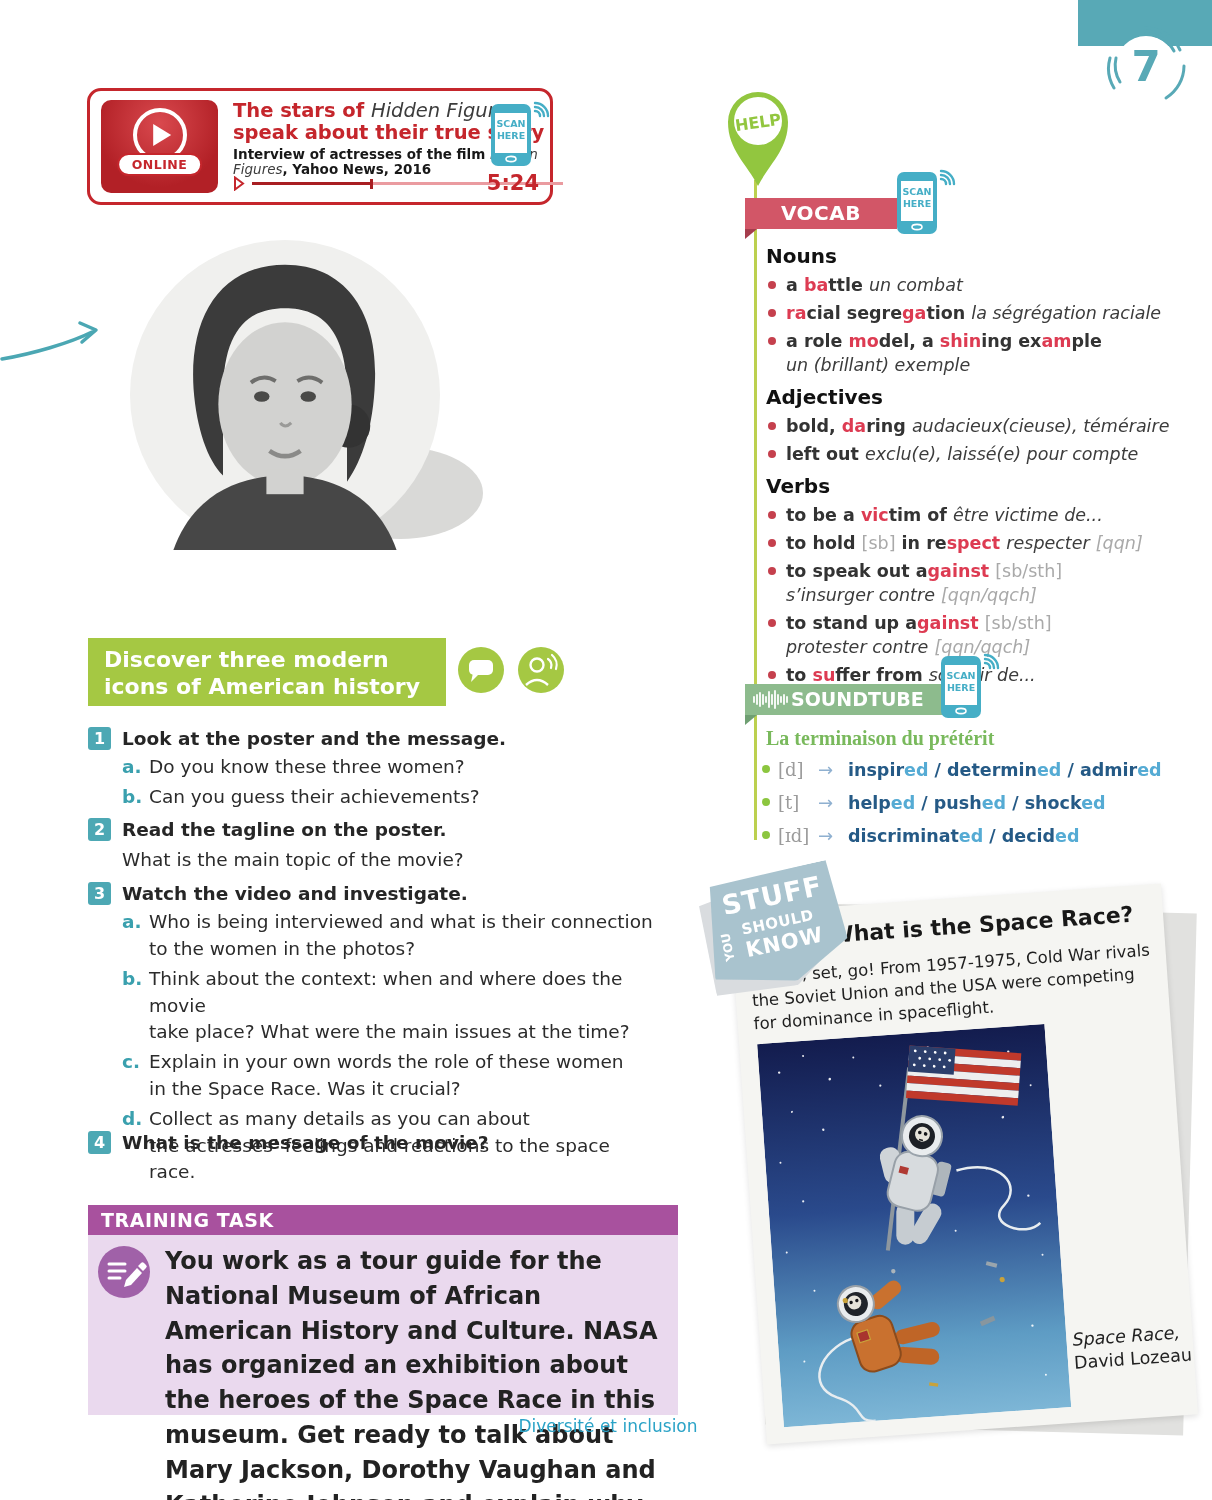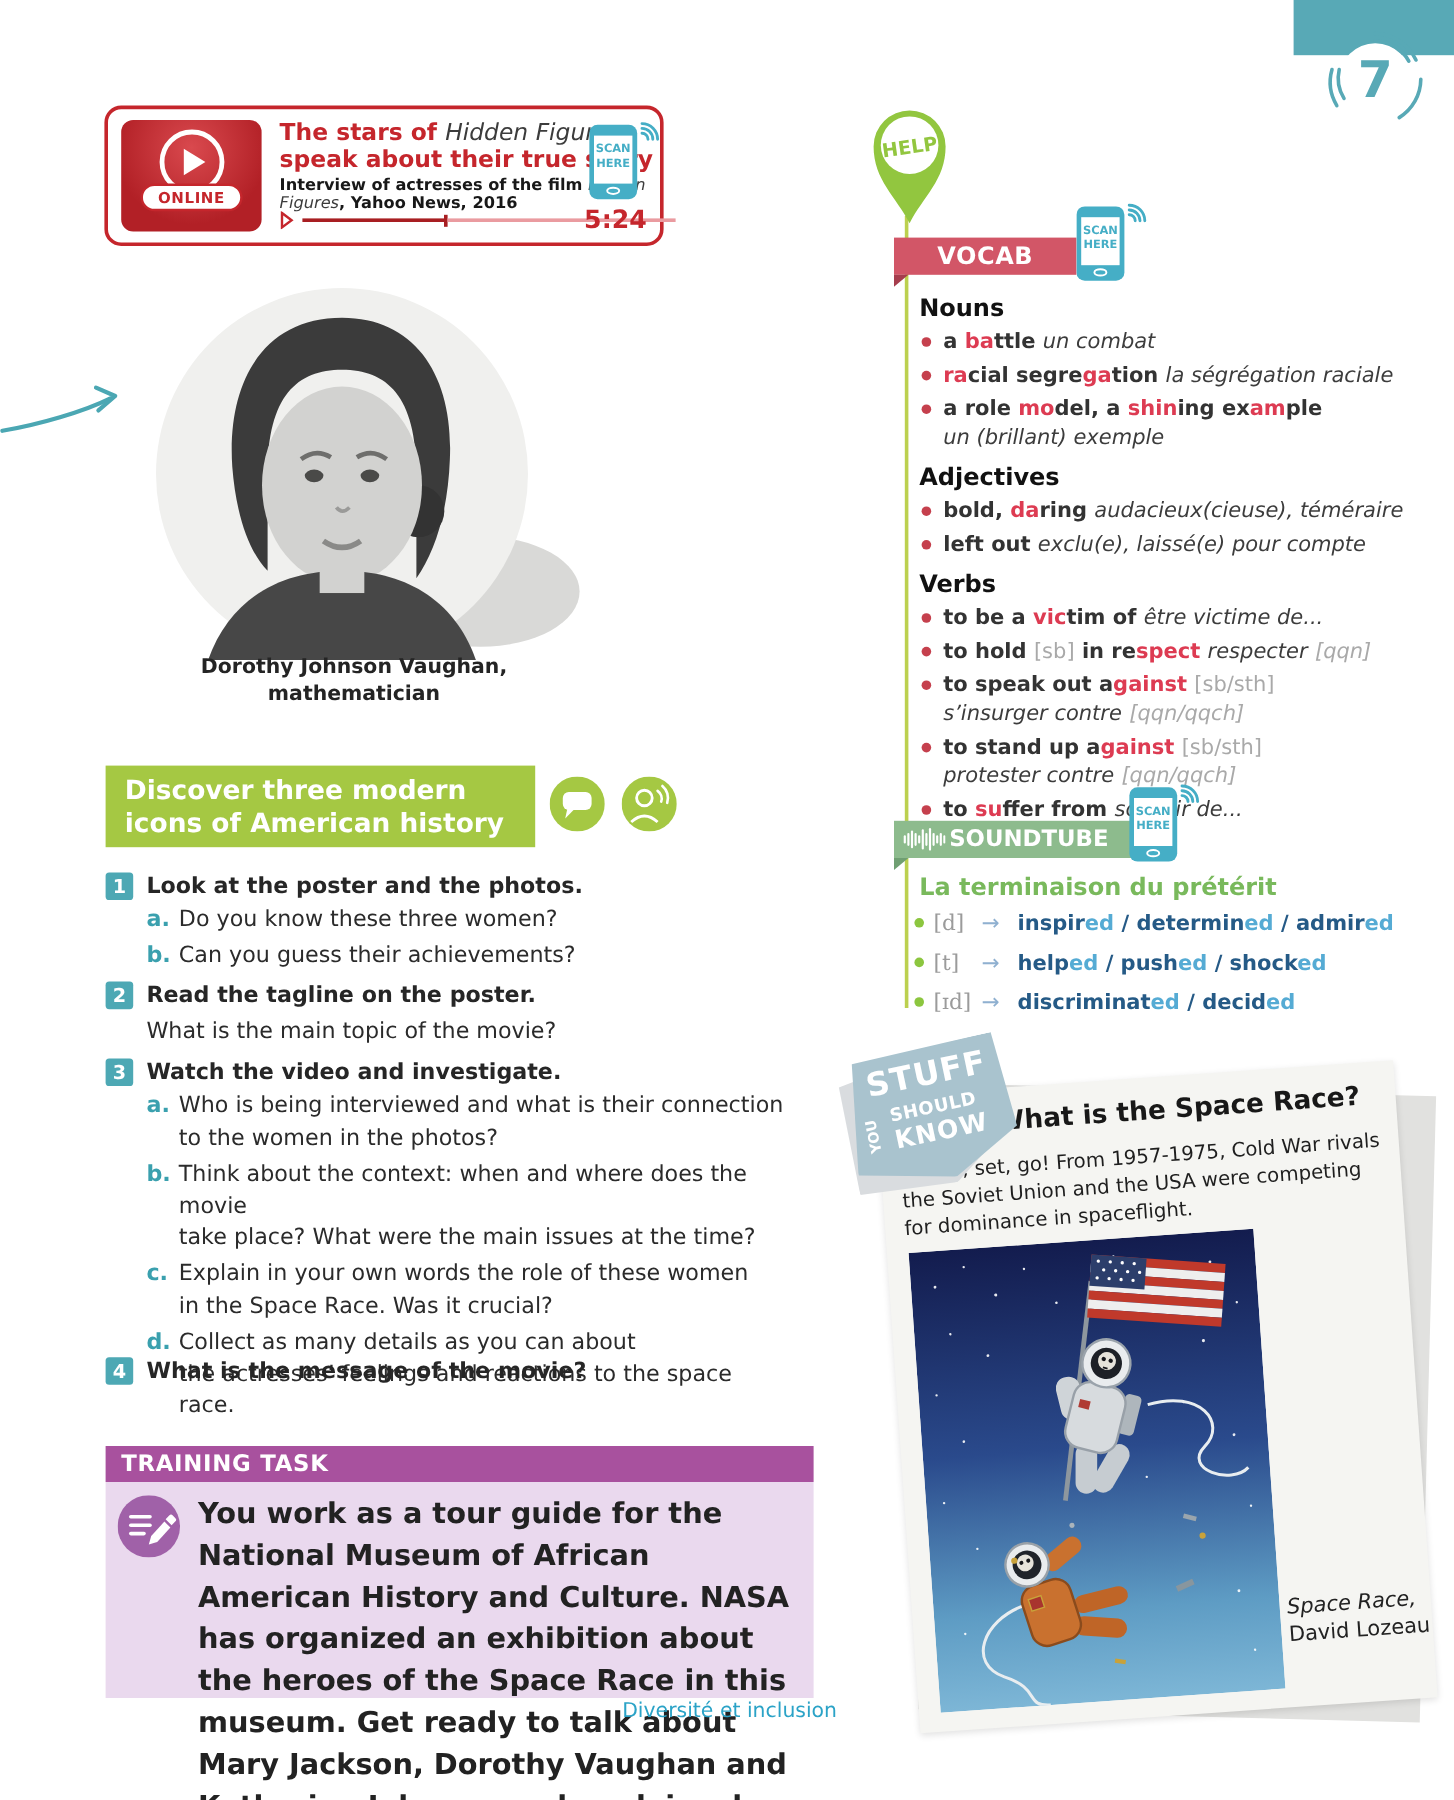--- a/index.html
+++ b/index.html
@@ -91,21 +91,21 @@
   .st-ribbon .lbl{margin-left:46px;}
 
   .vocab-col{position:absolute;left:766px;top:244px;width:426px;}
   .vocab-col h3{margin:8px 0 5px 0;font-size:20px;color:#111;}
   .vocab-col h3:first-child{margin-top:0;}
   .vlist{list-style:none;margin:0;padding:0;}
   .vlist li{display:flex;margin-bottom:4px;line-height:24px;}
   .vb{flex:none;width:8px;height:8px;border-radius:50%;background:#c5404d;margin:8px 10px 0 2px;}
   .vt{font-size:17.5px;font-weight:700;color:#333;}
 
-  .st-title{position:absolute;left:766px;top:727px;font-size:20px;font-weight:700;color:#79b95c;}
+  .st-title{position:absolute;left:766px;top:727px;font-size:20px;font-weight:700;color:#79b95c;font-family:Liberation Serif, serif;}
   .st-rows{position:absolute;left:762px;top:758px;width:430px;list-style:none;margin:0;padding:0;}
   .st-rows li{display:flex;align-items:baseline;margin-bottom:9px;line-height:24px;}
   .stb{flex:none;width:8px;height:8px;border-radius:50%;background:#8cc63f;margin:0 8px 2px 0;align-self:center;}
   .st-symbol{flex:none;width:40px;font-family:"DejaVu Serif",serif;font-size:18px;color:#9b9b9b;}
   .st-arrow{flex:none;width:30px;color:#8fb0d0;font-size:18px;}
   .st-words{font-size:17.5px;font-weight:700;color:#255a86;}
 
   
   .stuff-shadow{position:absolute;left:772px;top:908px;width:418px;height:522px;background:#e1e1df;
     transform:rotate(1.5deg);}
@@ -199,24 +199,20 @@
     <ellipse cx="100" cy="106" rx="43" ry="53" fill="#d2d2d0"></ellipse>
     <path d="M78,92 q8,-6 16,-1" stroke="#6e6e6c" stroke-width="2.5" fill="none"></path>
     <path d="M108,91 q8,-5 16,1" stroke="#6e6e6c" stroke-width="2.5" fill="none"></path>
     <ellipse cx="85" cy="101" rx="5" ry="3.4" fill="#4a4a48"></ellipse>
     <ellipse cx="115" cy="101" rx="5" ry="3.4" fill="#4a4a48"></ellipse>
     <path d="M97,118 q3,4 7,0" stroke="#9a9a98" stroke-width="2" fill="none"></path>
     <path d="M90,136 q10,7 20,0" stroke="#8a8a88" stroke-width="3" fill="none"></path>
     <path d="M28,200 C40,166 68,152 100,152 C132,152 160,166 172,200 Z" fill="#474747"></path>
     <rect x="88" y="148" width="24" height="16" fill="#d2d2d0"></rect>
   </svg>
-  <div class="photo-caption">
-    <div>Dorothy Johnson Vaughan,</div>
-    <div>mathematician</div>
-  </div>
 
   <div class="lesson-heading">
     <div>Discover three modern</div>
     <div>icons of American history</div>
   </div>
   <svg class="gicon" style="left:458px;top:647px" viewBox="0 0 46 46">
     <circle cx="23" cy="23" r="23" fill="#a5c843"></circle>
     <rect x="11" y="13" width="24" height="15" rx="5" fill="#fff"></rect>
     <path d="M15,26 L22,26 L13,35 Z" fill="#fff"></path>
   </svg>
@@ -226,21 +222,21 @@
     <path d="M8,38 q11,-10 22,0" fill="none" stroke="#fff" stroke-width="2.4"></path>
     <g stroke="#fff" stroke-width="2.2" fill="none" stroke-linecap="round">
       <path d="M30,12 a8,8 0 0 1 3,9"></path>
         <path d="M34,8 a13,13 0 0 1 4,14"></path>
     </g>
   </svg>
 
   <div class="task" style="top:727px">
     <span class="task-num">1</span>
     <div>
-      <div class="task-title">Look at the poster and the photos.</div>
+      <div class="task-title">Look at the poster and the message.</div>
       <ul class="subitems">
 
           <li>
             <span class="sub-letter">a.</span>
             <span class="sub-text">Do you know these three women?</span>
           </li>
 
           <li>
             <span class="sub-letter">b.</span>
             <span class="sub-text">Can you guess their achievements?</span>

